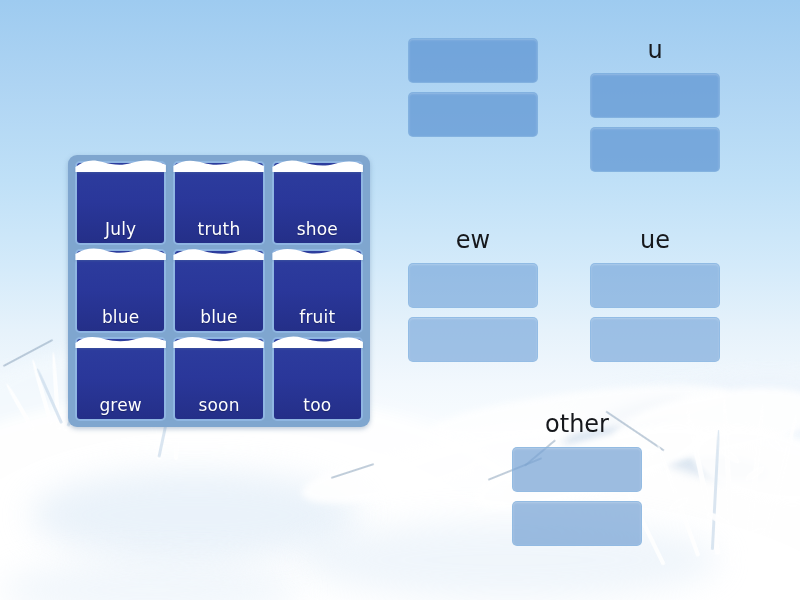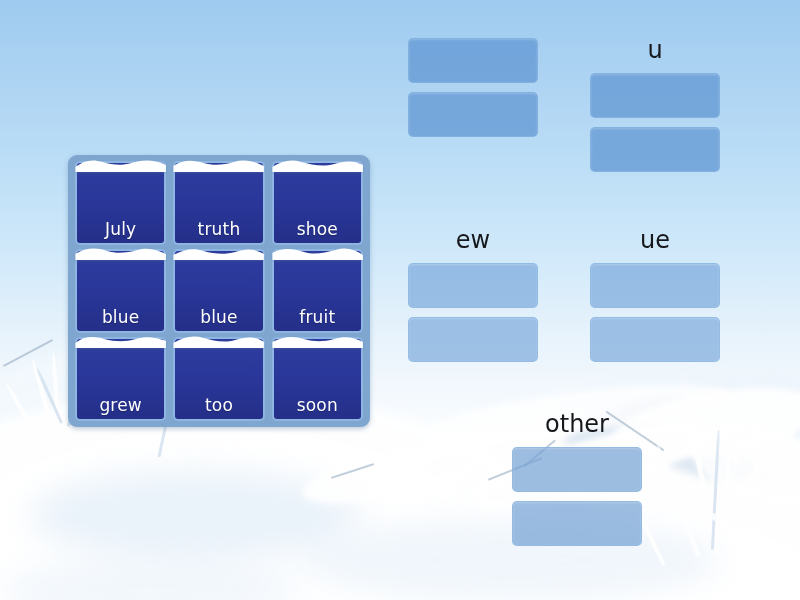--- a/index.html
+++ b/index.html
@@ -259,32 +259,32 @@
         <svg viewBox="0 0 130 15" preserveAspectRatio="none">
           <path d="M2 10 C14 3,28 3,42 6 C58 9,72 9,86 6 C100 3,114 4,128 8 L128 15 L2 15 Z" fill="#ffffff"></path>
         </svg>
       </span>
       <span class="tile-label">grew</span>
     </div>
 
     <div class="tile">
       <span class="snow-cap">
         <svg viewBox="0 0 130 15" preserveAspectRatio="none">
+          <path d="M2 9 C18 3,32 3,46 6 C60 9,74 9,88 6 C102 3,116 4,128 9 L128 15 L2 15 Z" fill="#ffffff"></path>
+        </svg>
+      </span>
+      <span class="tile-label">soon</span>
+    </div>
+    <div class="tile">
+      <span class="snow-cap">
+        <svg viewBox="0 0 130 15" preserveAspectRatio="none">
           <path d="M2 10 C16 4,30 2,44 5 C58 8,74 10,88 7 C102 4,116 3,128 9 L128 15 L2 15 Z" fill="#ffffff"></path>
         </svg>
       </span>
       <span class="tile-label">too</span>
-    </div>
-    <div class="tile">
-      <span class="snow-cap">
-        <svg viewBox="0 0 130 15" preserveAspectRatio="none">
-          <path d="M2 9 C18 3,32 3,46 6 C60 9,74 9,88 6 C102 3,116 4,128 9 L128 15 L2 15 Z" fill="#ffffff"></path>
-        </svg>
-      </span>
-      <span class="tile-label">soon</span>
     </div>
   </div>
 
   <div class="cat" id="cat-oo">
     <div class="slots">
       <div class="slot"></div>
       <div class="slot"></div>
     </div>
   </div>
 

